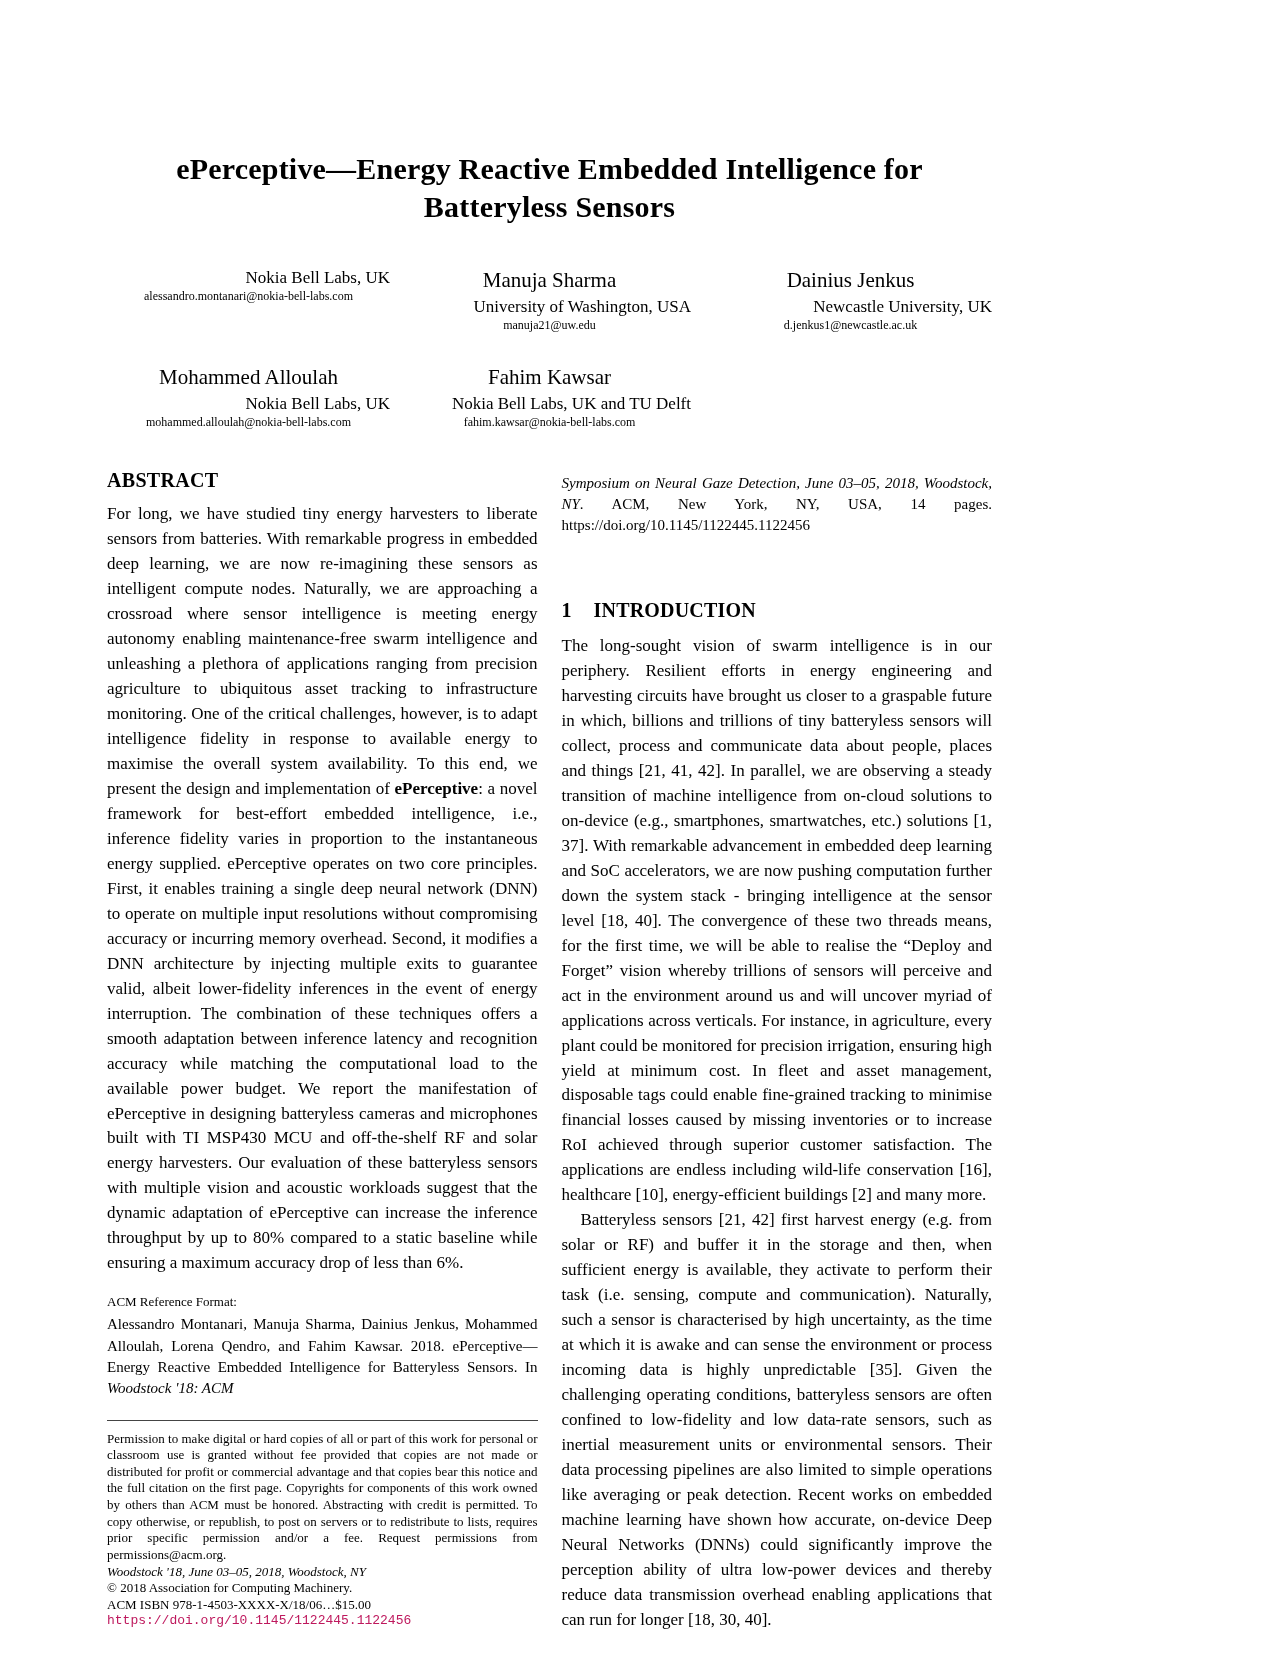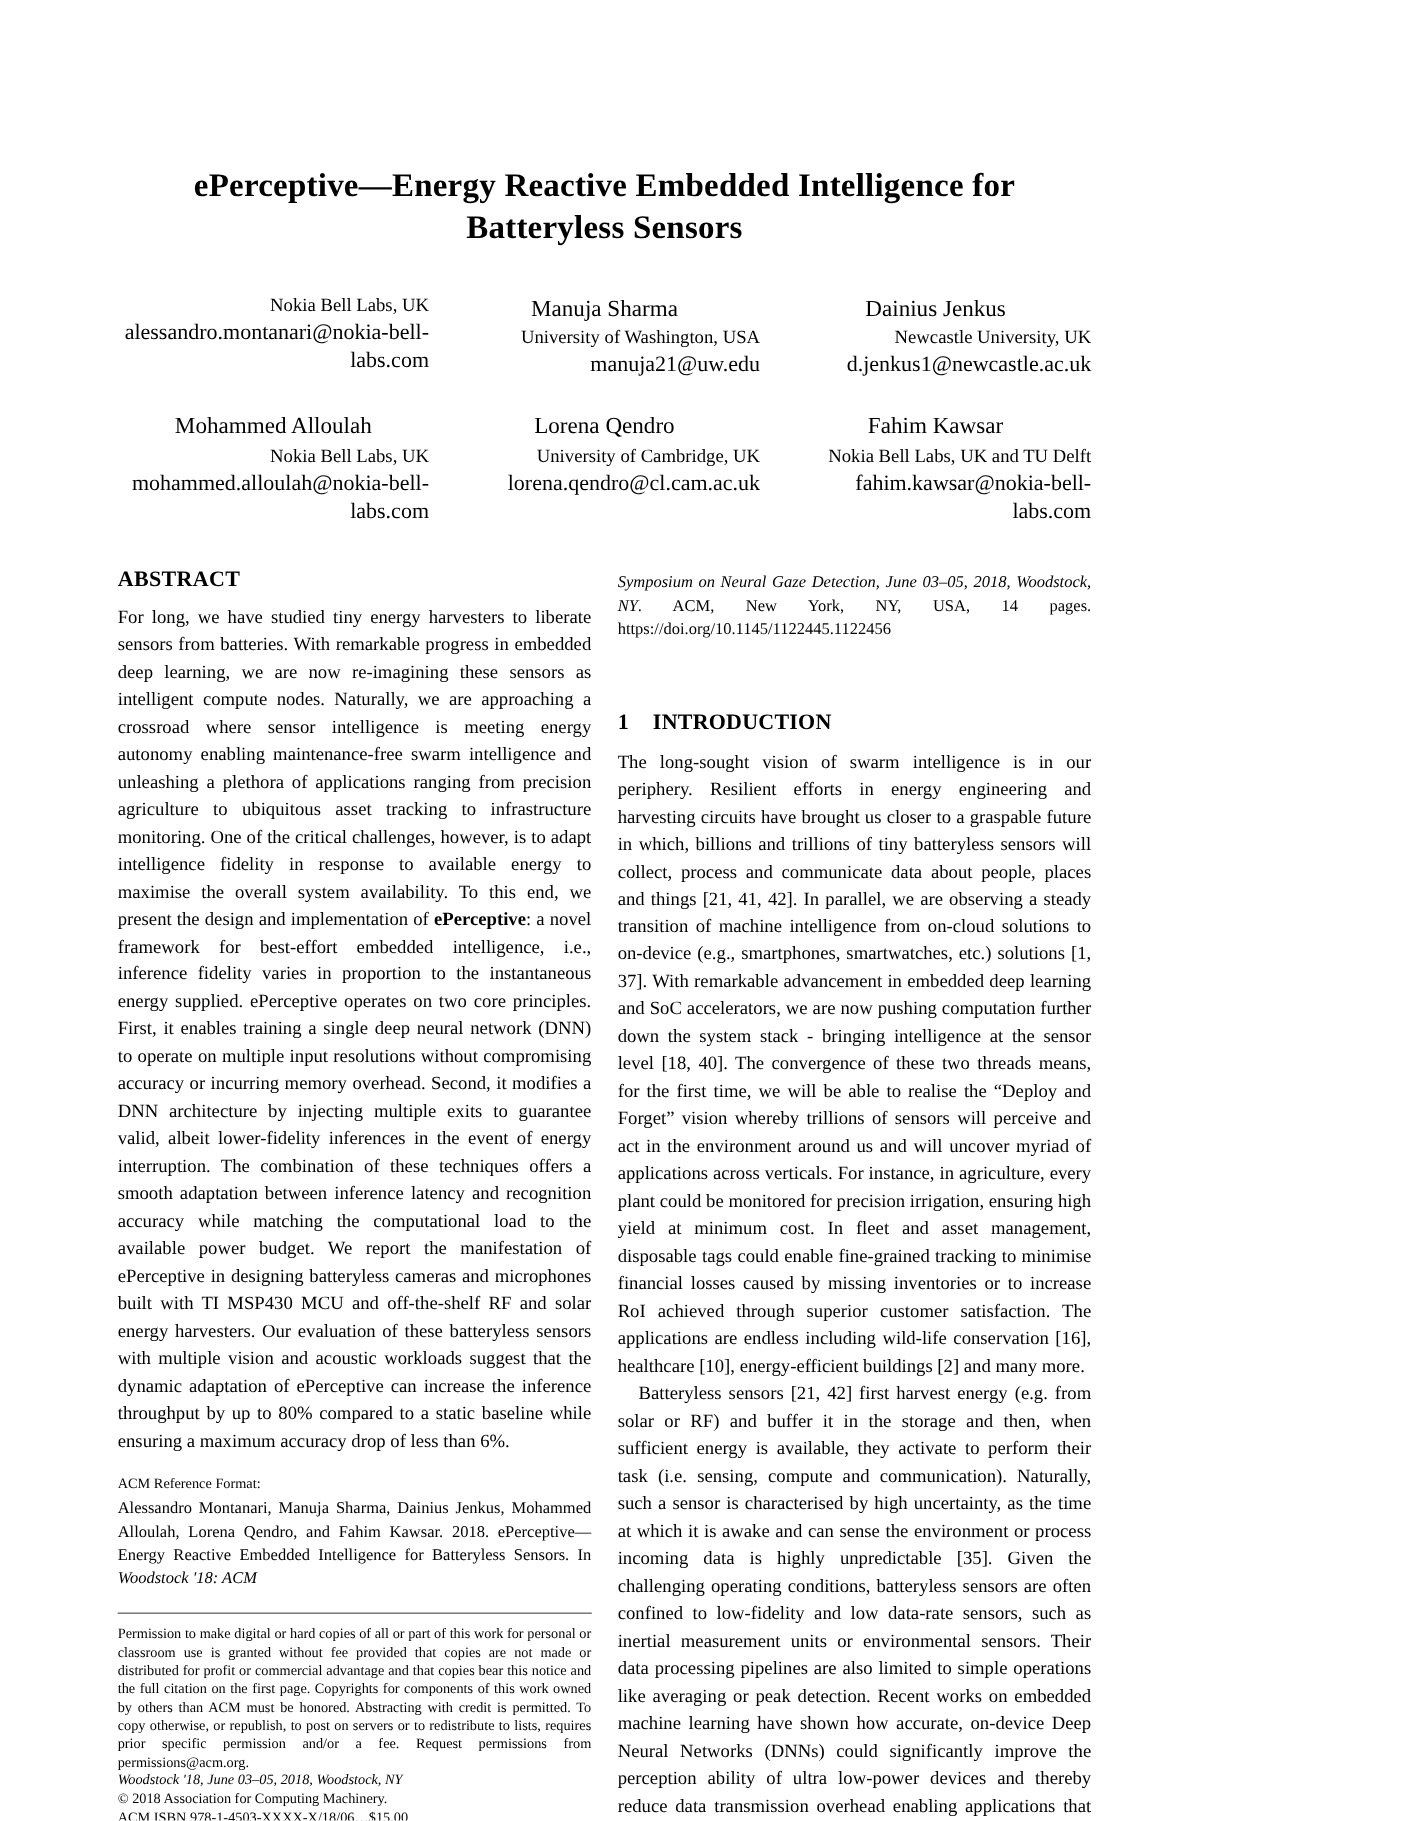--- a/index.html
+++ b/index.html
@@ -43,27 +43,26 @@
     font-size: 21px;
     line-height: 1.25;
     margin-bottom: 3px;
   }
   .author-affiliation {
     font-size: 17px;
     line-height: 1.3;
     text-align: right;
   }
   .author-email {
-    font-size: 20px;
+    font-size: 12px;
     line-height: 1.3;
     max-width: 305px;
     margin: 0 auto;
     overflow-wrap: break-word;
     word-break: break-word;
-    text-align: right;
   }
   
   .columns {
     display: flex;
     gap: 24px;
     margin-top: 34px;
   }
   .col { width: 499px; }
   .abstract-heading {
     font-size: 20px;
@@ -99,21 +98,21 @@
     font-size: 13px;
     line-height: 1.28;
     text-align: justify;
     margin: 0;
   }
   .fineprint-line {
     font-size: 13px;
     line-height: 1.28;
     margin: 0;
   }
-  .doi-line { color: #000000; text-decoration: none; }
+  .doi-line { color: #be185d; text-decoration: none; font-family: Liberation Mono, monospace; }
   
   .citation {
     font-size: 15px;
     line-height: 1.42;
     margin: 8px 0 0 0;
     text-align: justify;
   }
   .section-heading {
     margin: 62px 0 12px 0;
     font-size: 20px;
@@ -144,25 +143,20 @@
       <div class="author-name">Dainius Jenkus</div>
       <div class="author-affiliation">Newcastle University, UK</div>
       <div class="author-email">d.jenkus1@newcastle.ac.uk</div>
     </div>
     <div class="author-block">
       <div class="author-name">Mohammed Alloulah</div>
       <div class="author-affiliation">Nokia Bell Labs, UK</div>
       <div class="author-email">mohammed.alloulah@nokia-bell-labs.com</div>
     </div>
     <div class="author-block">
-      <div class="author-name">Lorena Qendro</div>
-      <div class="author-affiliation">University of Cambridge, UK</div>
-      <div class="author-email">lorena.qendro@cl.cam.ac.uk</div>
-    </div>
-    <div class="author-block">
       <div class="author-name">Fahim Kawsar</div>
       <div class="author-affiliation">Nokia Bell Labs, UK and TU Delft</div>
       <div class="author-email">fahim.kawsar@nokia-bell-labs.com</div>
     </div>
   </div>
 
   <div class="columns">
 
     <div class="col">
       <h2 class="abstract-heading">ABSTRACT</h2>

